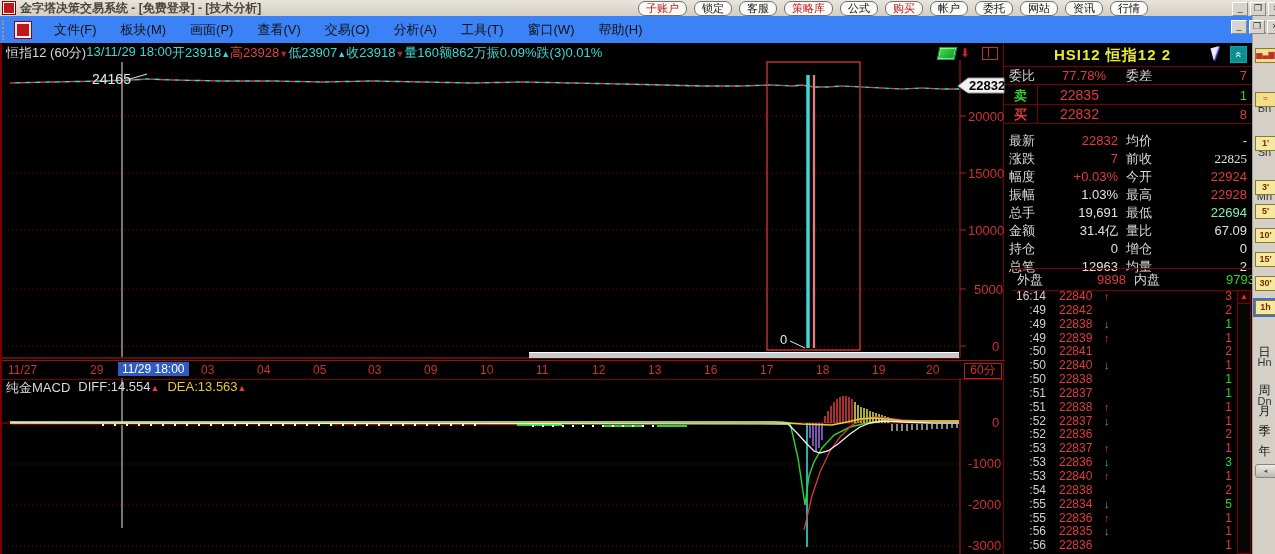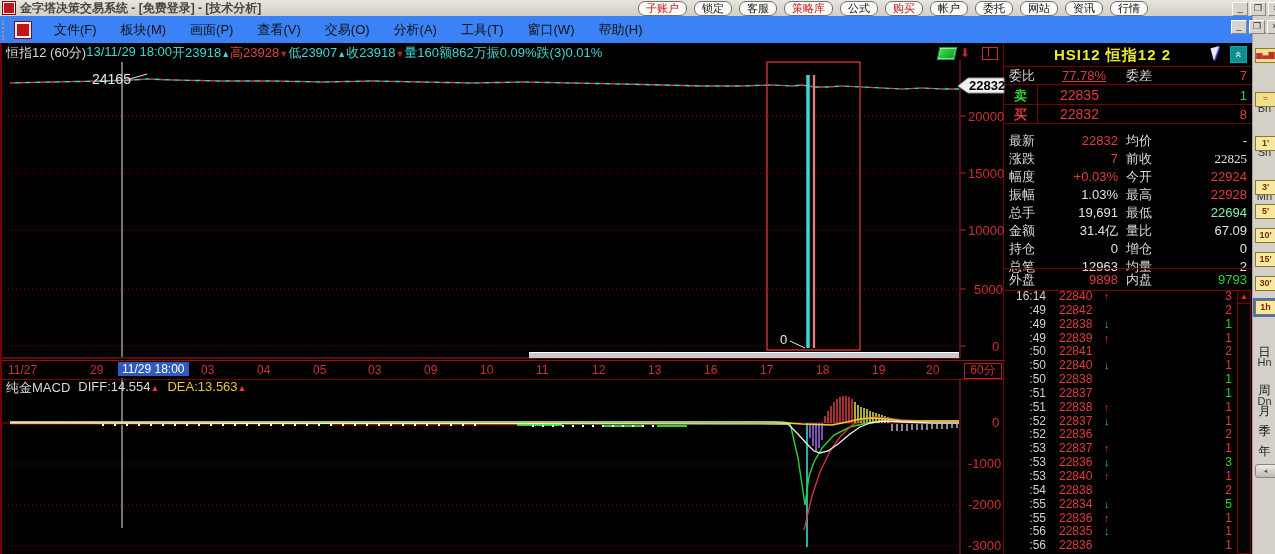--- a/index.html
+++ b/index.html
@@ -65,21 +65,21 @@
   .qrow{position:absolute;left:0;width:100%;box-sizing:border-box;border-bottom:1px solid #7a0000;}
   .lab{color:#d8d8d8;} .red{color:#e23b3b;} .grn{color:#2ed32e;}
   .bidask-cell{position:absolute;left:0;top:0;width:33px;height:100%;border-right:1px solid #7a0000;
     text-align:center;font-weight:bold;}
   .stats{position:absolute;left:0;top:81px;width:100%;margin-top:8px;}
   .srow{position:relative;height:18px;line-height:18px;}
   .srow .l1{position:absolute;left:5px;color:#d8d8d8;}
   .srow .v1{position:absolute;left:42px;width:72px;text-align:right;}
   .srow .l2{position:absolute;left:122px;color:#d8d8d8;}
   .srow .v2{position:absolute;left:158px;width:85px;text-align:right;}
-  .inout{position:absolute;left:0;top:225px;width:100%;height:21px;line-height:21px;
+  .inout{position:absolute;left:8px;top:225px;width:100%;height:21px;line-height:21px;
     border-top:1px solid #7a0000;border-bottom:1px solid #7a0000;text-decoration:underline;}
   .ticklist{position:absolute;left:0;top:247px;width:232px;}
   .trow{position:relative;height:13.85px;line-height:13.5px;font-size:12px;}
   .trow .tt{position:absolute;left:2px;width:40px;text-align:right;color:#cfcfcf;}
   .trow .tp{position:absolute;left:55px;color:#e23b3b;}
   .trow .ta{position:absolute;left:100px;font-size:11px;}
   .trow .tv{position:absolute;right:4px;}
   .vscroll{position:absolute;left:233px;top:247px;width:14px;height:264px;border:1px solid #7a0000;
     box-sizing:border-box;background:#050505;}
   .vs-up{height:12px;background:#1a0000;border-bottom:1px solid #7a0000;color:#e03030;
@@ -335,21 +335,21 @@
   </div>
 
   <div class="rpanel">
     <div class="qhead">
       <span class="qtitle">HSI12  恒指12  2</span>
       <span class="cursor-ic"></span>
       <span class="collapse-btn"><i>«</i></span>
     </div>
     <div class="qrow" style="top:23px;height:19px;line-height:19px;">
       <span class="lab" style="position:absolute;left:5px;">委比</span>
-      <span class="red" style="position:absolute;left:58px;text-decoration:underline;">77.78%</span>
+      <span class="red" style="position:absolute;left:58px;">77.78%</span>
       <span class="lab" style="position:absolute;left:122px;">委差</span>
       <span class="red" style="position:absolute;right:5px;">7</span>
     </div>
     <div class="qrow" style="top:43px;height:19px;line-height:19px;">
       <span class="bidask-cell grn">卖</span>
       <span class="red" style="position:absolute;left:56px;font-size:14px;">22835</span>
       <span class="grn" style="position:absolute;right:5px;">1</span>
     </div>
     <div class="qrow" style="top:62px;height:19px;line-height:19px;">
       <span class="bidask-cell red">买</span>

